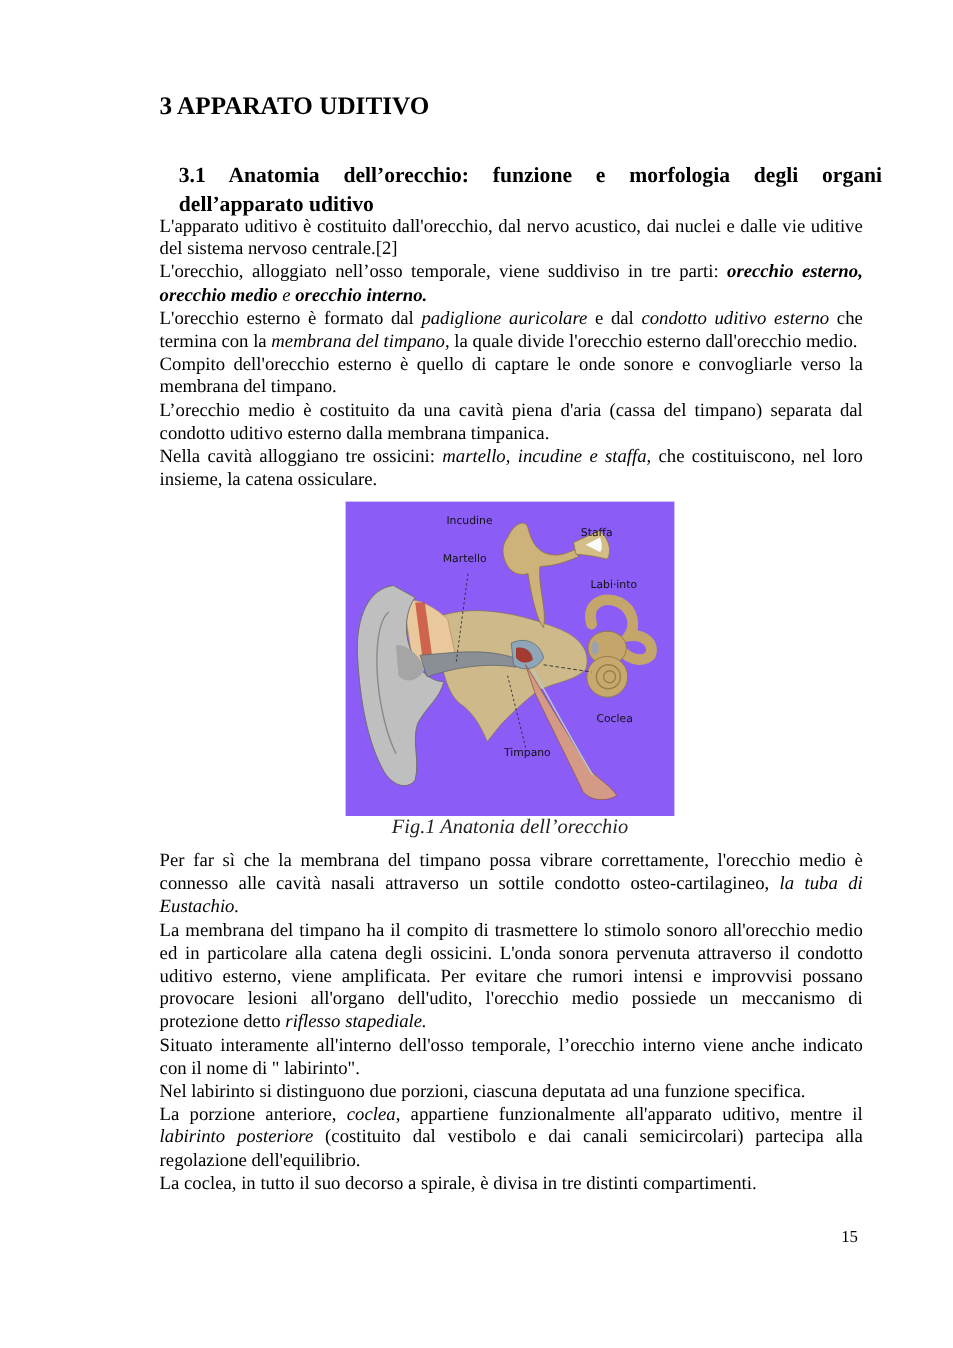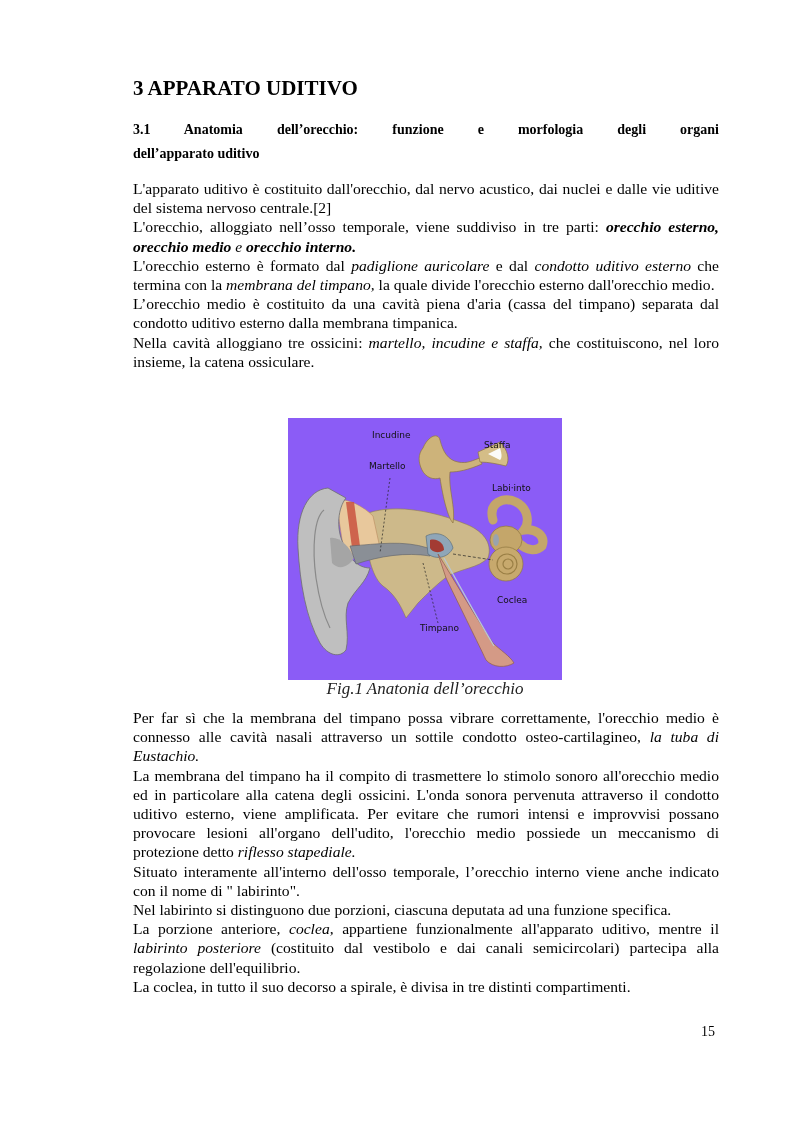--- a/index.html
+++ b/index.html
@@ -1,20 +1,20 @@
 <!DOCTYPE html>
 <html><head>
 <meta charset="utf-8">
 <style>
   html, body { margin: 0; padding: 0; background: #ffffff; }
   body { width: 794px; height: 1123px; position: relative; overflow: hidden;
          font-family: "Liberation Serif", "DejaVu Serif", serif; color: #000; }
   .page { position: absolute; left: 0; top: 0; width: 794px; height: 1123px; }
   .h1 { position: absolute; left: 133px; top: 76px; font-size: 21px; font-weight: bold; margin: 0; letter-spacing: 0; }
-  .h2 { position: absolute; left: 133px; top: 118px; width: 586px; font-size: 14px; font-weight: bold; margin: 0; line-height: 24px; text-align: justify; text-align-last: left; }
+  .h2 { position: absolute; left: 133px; top: 118px; width: 586px; font-size: 18px; font-weight: bold; margin: 16px; line-height: 24px; text-align: justify; text-align-last: left; }
   .h2 .l1 { display: block; text-align: justify; text-align-last: justify; }
   .body-text { position: absolute; left: 133px; width: 586px; font-size: 15.6px; line-height: 19.2px; text-align: justify; margin: 0; }
   .body-text p { margin: 0; }
   .p1 { top: 179px; }
   .p2 { top: 708px; }
   i { font-style: italic; }
   b i, i b { font-weight: bold; font-style: italic; }
   .figure { position: absolute; left: 288px; top: 418px; width: 274px; height: 262px; background: #8b5cf6; }
   .figure svg { position: absolute; left: 0; top: 0; }
   .fig-label { position: absolute; font-family: "DejaVu Sans", "Liberation Sans", sans-serif; font-size: 9px; color: #111; }
@@ -30,20 +30,21 @@
 
   <h2 class="h2">
     <span class="l1">3.1 Anatomia dell’orecchio: funzione e morfologia degli organi</span>
     <span>dell’apparato uditivo</span>
   </h2>
 
   <div class="body-text p1">
     <p>L'apparato uditivo è costituito dall'orecchio, dal nervo acustico, dai nuclei e dalle vie uditive del sistema nervoso centrale.[2]</p>
     <p><span>L'orecchio, alloggiato nell’osso temporale, viene suddiviso in tre parti: </span><b><i>orecchio esterno, orecchio medio</i></b><i> e </i><b><i>orecchio interno.</i></b></p>
     <p><span>L'orecchio esterno è formato dal </span><i>padiglione auricolare</i><span> e dal </span><i>condotto uditivo esterno</i><span> che termina con la </span><i>membrana del timpano,</i><span> la quale divide l'orecchio esterno dall'orecchio medio.</span></p>
+    <p>Compito dell'orecchio esterno è quello di captare le onde sonore e convogliarle verso la membrana del timpano.</p>
     <p>L’orecchio medio è costituito da una cavità piena d'aria (cassa del timpano) separata dal condotto uditivo esterno dalla membrana timpanica.</p>
     <p><span>Nella cavità alloggiano tre ossicini: </span><i>martello, incudine e staffa,</i><span> che costituiscono, nel loro insieme, la catena ossiculare.</span></p>
   </div>
 
   <div class="figure">
     <svg width="274" height="262" viewBox="0 0 274 262">
 
       <path d="M80,95 C110,85 150,95 175,105 C195,112 205,125 200,140 C190,150 175,150 160,158 C150,165 140,175 130,185 L118,200 C112,185 105,175 95,168 C85,160 80,140 78,120 Z" fill="#cdb98a" stroke="#8c7a50" stroke-width="0.6"></path>
 
       <path d="M48,82 C60,80 75,88 85,98 L92,130 C85,135 78,140 70,142 L55,128 Z" fill="#e8c89c" stroke="#b88b60" stroke-width="0.6"></path>

